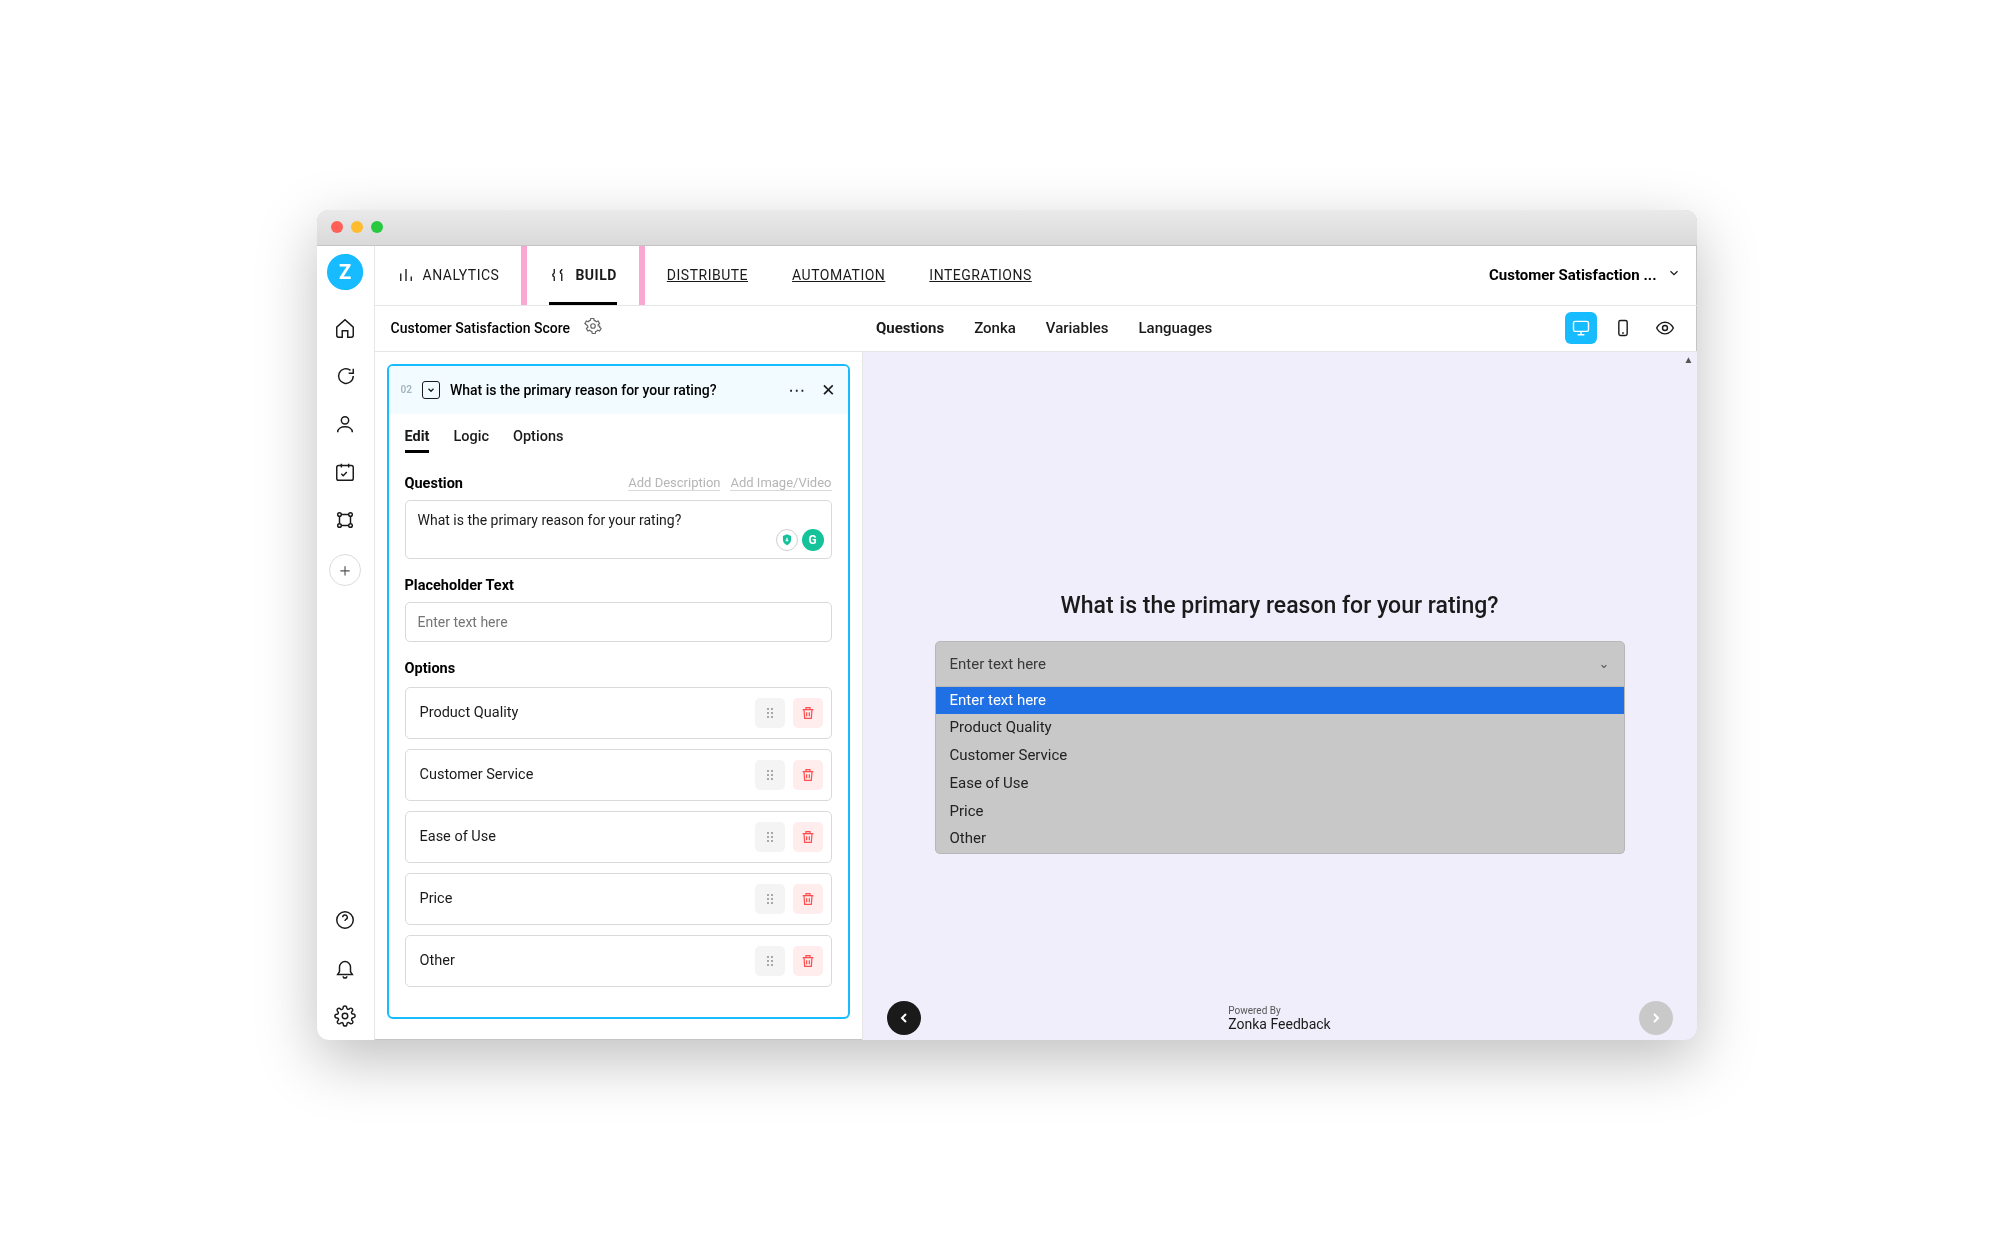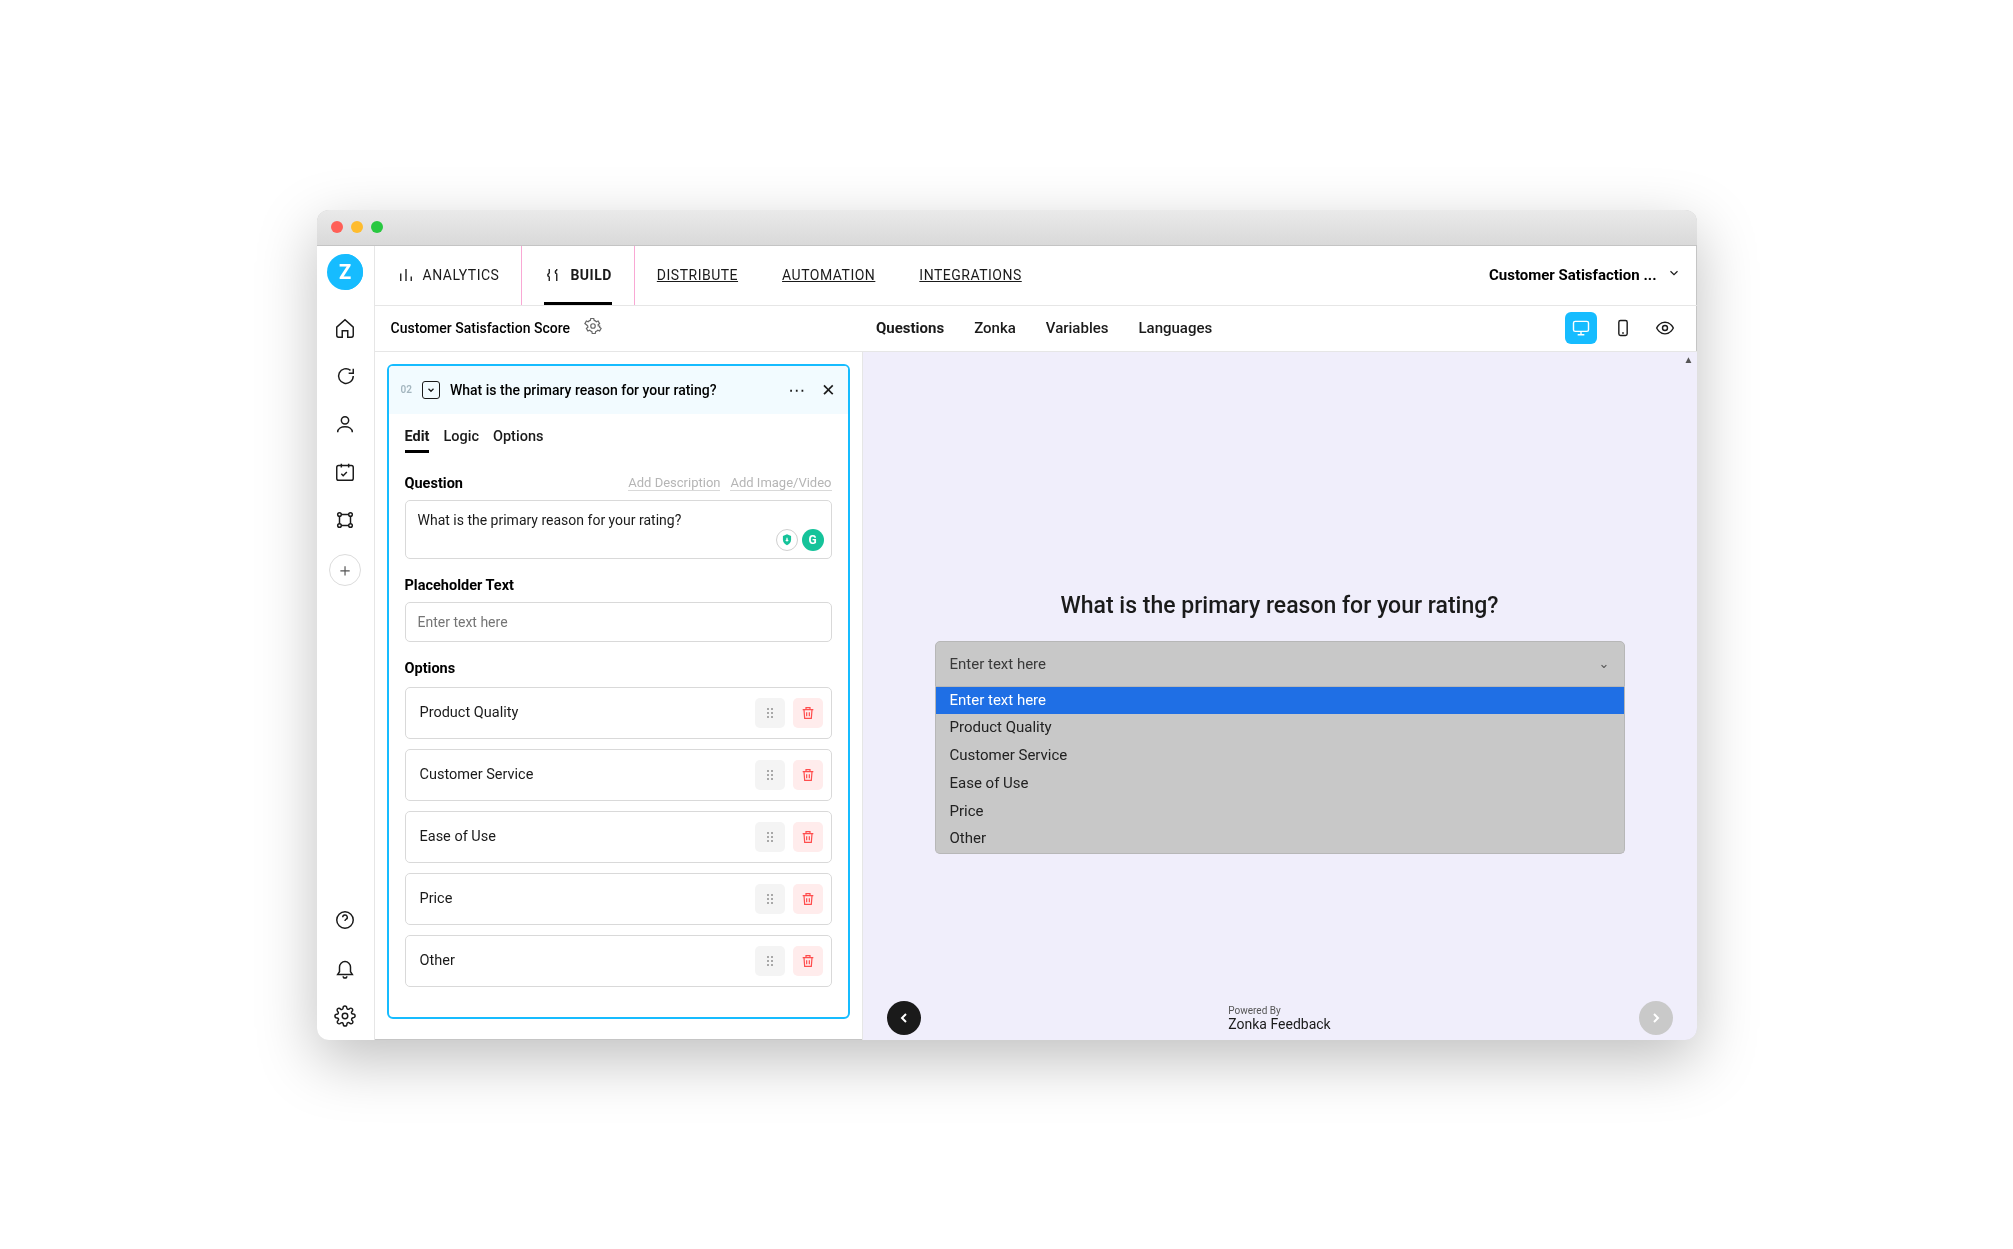--- a/index.html
+++ b/index.html
@@ -17,21 +17,21 @@
 .rail-logo { width: 36px; height: 36px; border-radius: 50%; background: #16bcff; display: flex; align-items: center; justify-content: center; color: #fff; font-weight: 800; font-size: 20px; margin-bottom: 14px; position: relative; }
 .rail-logo::before { content:""; position:absolute; width:36px; height:36px; border-radius:50%; border:3px solid #16bcff; border-left-color:transparent; border-bottom-color:transparent; transform:rotate(45deg); box-sizing:border-box; }
 .rail-item { width: 36px; height: 36px; display: flex; align-items: center; justify-content: center; color: #1a1a1a; margin: 6px 0; cursor: pointer; border-radius: 6px; }
 .rail-item svg { width: 22px; height: 22px; stroke: #1a1a1a; fill: none; stroke-width: 1.6; }
 .rail-plus { width: 32px; height: 32px; border-radius: 50%; border: 1px solid #dcdcdc; display: flex; align-items: center; justify-content: center; color: #555; font-size: 18px; margin-top: 10px; cursor: pointer; }
 .rail-spacer { flex: 1; }
 
 .main { flex: 1; display: flex; flex-direction: column; min-width: 0; }
 
 .topnav { height: 60px; flex: 0 0 60px; border-bottom: 1px solid #e6e6e6; display: flex; align-items: stretch; }
-.topnav-item { display: flex; align-items: center; gap: 8px; padding: 0 22px; font-size: 14px; letter-spacing: 0.5px; color: #1a1a1a; cursor: pointer; border-right: 1px solid #f9a8d4; }
+.topnav-item { display: flex; align-items: center; gap: 8px; padding: 0 22px; font-size: 14px; letter-spacing: 0.5px; color: #1a1a1a; cursor: pointer; border-right: 6px solid #f9a8d4; }
 .topnav-item.no-border { border-right: none; text-decoration: underline; }
 .topnav-item.active { font-weight: 700; position: relative; }
 .topnav-item.active::after { content:""; position:absolute; left:22px; right:22px; bottom:0; height:3px; background:#000; }
 .topnav-spacer { flex: 1; }
 .survey-selector { display: flex; align-items: center; gap: 10px; padding: 0 16px; font-weight: 700; font-size: 15px; cursor: pointer; }
 
 .subbar { height: 46px; flex: 0 0 46px; border-bottom: 1px solid #e6e6e6; display: flex; align-items: center; padding: 0 16px; gap: 14px; }
 .survey-title { font-size: 14px; font-weight: 500; }
 .subbar .gear { color: #666; cursor: pointer; }
 .subtabs { display: flex; gap: 30px; margin-left: 260px; }
@@ -50,21 +50,21 @@
 
 .question-card { border: 2px solid #16bcff; border-radius: 6px; background: #fff; overflow: hidden; }
 .qheader { background: #f2fbff; display:flex; align-items:center; padding: 14px 12px; gap:10px; }
 .qnum { color:#a4b6bf; font-weight:600; font-size:10px; }
 .qtype-icon { width:18px; height:18px; border:1.5px solid #1a1a1a; border-radius:3px; display:flex; align-items:center; justify-content:center; font-size:12px; }
 .qtitle { font-size:14px; font-weight:500; flex:1; }
 .qheader-actions { display:flex; gap:16px; color:#1a1a1a; }
 .qheader-actions span { cursor:pointer; font-size:17px; }
 
 .qbody { padding: 14px 16px 20px; }
-.inner-tabs { display:flex; gap:14px; margin-bottom: 22px; }
+.inner-tabs { display:flex; gap:24px; margin-bottom: 22px; }
 .inner-tab { font-size:14.5px; font-weight:500; cursor:pointer; padding-bottom:8px; position:relative; color:#1a1a1a; }
 .inner-tab.active { font-weight:700; }
 .inner-tab.active::after { content:""; position:absolute; left:0; right:0; bottom:0; height:3px; background:#000; }
 
 .field-label-row { display:flex; align-items:center; justify-content:space-between; margin-bottom:8px; }
 .field-label { font-size:14.5px; font-weight:700; }
 .field-actions { display:flex; gap:10px; }
 .field-action { font-size:13px; color:#b5b5b5; border-bottom:1px solid #d9d9d9; cursor:pointer; }
 .text-input { width:100%; border:1px solid #d9d9d9; border-radius:5px; padding:11px 12px; font-size:14px; color:#1a1a1a; position:relative; }
 .text-input.placeholder-style { color:#9c9c9c; }

